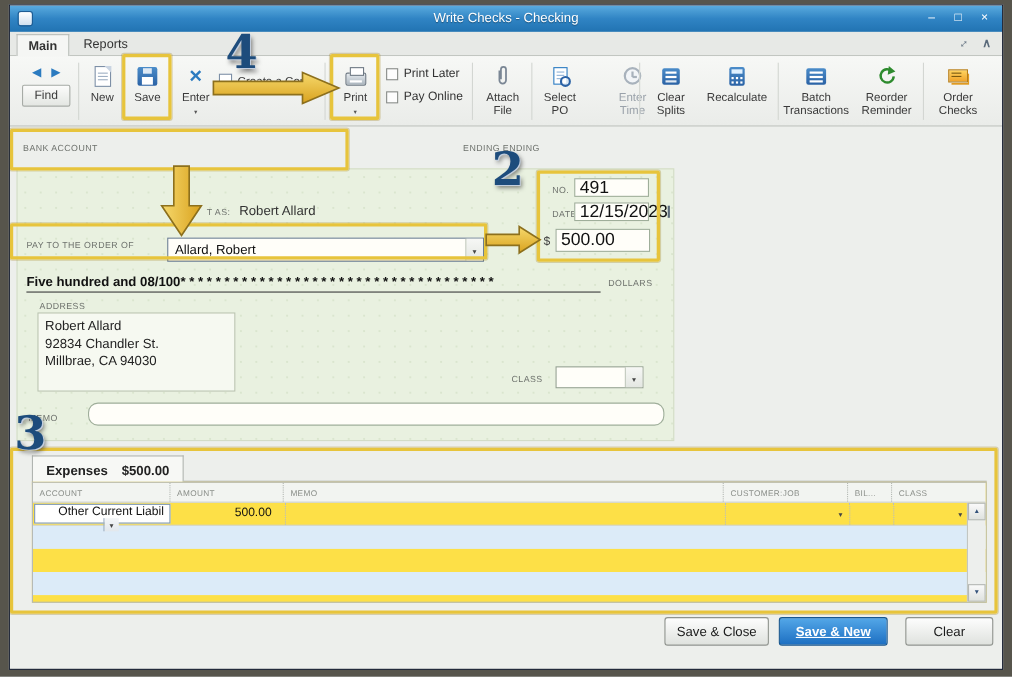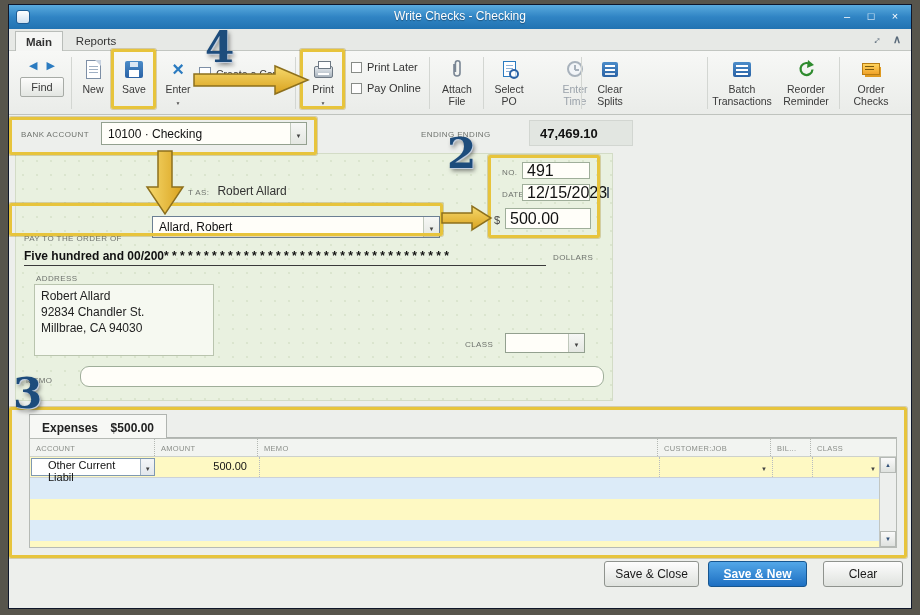--- a/index.html
+++ b/index.html
@@ -112,32 +112,32 @@
     color:#111; white-space:nowrap; overflow:hidden; height:17px; }
   .addrbox { position:absolute; background:#f6f9f1; border:1px solid #b9c4ae; font-size:12px;
     color:#222; padding:3px 6px; line-height:1.35; }
   .memofield { border-radius:9px; }
 
   
   .dtabs { position:absolute; left:20px; top:409px; width:868px; height:24px; border-bottom:1px solid #b0b4b0; }
   .dtab { position:absolute; top:0; height:24px; display:flex; align-items:center;
     justify-content:space-between; padding:13px 12px; font-size:12px; color:#222; }
   .dtab.active { background:#f7f8f5; border:1px solid #b0b4b0; border-bottom:none; font-weight:bold; }
-  .grid { position:absolute; left:20px; top:433px; width:868px; height:110px; background:#fef9c3; border:1px solid #b6bab5; }
+  .grid { position:absolute; left:20px; top:433px; width:868px; height:110px; background:#fde047; border:1px solid #b6bab5; }
   .ghead { display:flex; height:18px; background:#f2f4f1; border-bottom:1px solid #cdd1cc; }
   .gh { font-size:7.5px; color:#8a8e89; padding:5px 0 0 6px; border-left:1px dotted #b4b8b3;
     letter-spacing:.3px; overflow:hidden; white-space:nowrap; }
   .gh:first-child { border-left:none; }
   .grow { display:flex; height:21px; }
   .grow.blue { background:#dcebf8; }
   .r1 { border-bottom:1px solid #ccd2d8; }
   .gcell { font-size:11px; color:#111; position:relative; }
   .dotl { border-left:1px dotted #b8bcc0; }
   .acct-combo { margin:1px; border:1px solid #7e98b2; background:#fff; display:flex;
-    align-items:flex-start; justify-content:space-between; padding-left:16px; }
+    align-items:center; justify-content:space-between; padding-left:16px;flex-direction:column; }
   .dd2 { width:14px; height:100%; display:flex; align-items:center; justify-content:center;
     border-left:1px solid #9fb0c0; background:linear-gradient(#f4f6f8,#e2e7ec); }
   .amt { text-align:right; padding:3px 12px 0 0; }
   .endcaret { display:flex; justify-content:flex-end; align-items:center; padding-right:5px; }
   .vscroll { position:absolute; right:0; top:18px; bottom:0; width:17px; background:#edefed; border-left:1px solid #c2c6c2; }
   .vsb { position:absolute; left:0; width:16px; height:16px; background:linear-gradient(#fafafa,#dfe2df);
     border:1px solid #b5b9b5; display:flex; align-items:center; justify-content:center; }
   .vsb.up::before { content:"▲"; font-size:6px; color:#33527a; }
   .vsb.down::before { content:"▼"; font-size:6px; color:#33527a; }
 
@@ -259,20 +259,26 @@
     </div>
     <div class="tbsep" style="left:572px"></div>
 
     <div class="tbi" style="left:578px;width:46px">
       <div class="ich">
             <span class="ic ic-splits"></span>
           </div>
       <div class="tbl">Clear
 Splits</div>
     </div>
+    <div class="tbi" style="left:628px;width:66px">
+      <div class="ich">
+            <span class="ic ic-calc"></span>
+          </div>
+      <div class="tbl">Recalculate</div>
+    </div>
     <div class="tbsep" style="left:698px"></div>
 
     <div class="tbi" style="left:702px;width:62px">
       <div class="ich">
             <span class="ic ic-batch"></span>
           </div>
       <div class="tbl">Batch
 Transactions</div>
     </div>
     <div class="tbi" style="left:768px;width:58px">
@@ -291,61 +297,52 @@
       <div class="ich">
             <span class="ic ic-checks"></span>
           </div>
       <div class="tbl">Order
 Checks</div>
     </div>
   </div>
 
   <div class="bankrow">
     <span class="mlabel" style="left:12px;top:15px">BANK ACCOUNT</span>
-    <div class="combo" style="left:92px;top:7px;width:206px;height:23px">
-      <span>10100 · Checking</span>
-      <span class="dd">
-            <span class="caret"></span>
-          </span>
-    </div>
     <span class="mlabel" style="left:412px;top:15px">ENDING ENDING</span>
-    <div class="balbox" style="left:520px;top:5px;width:104px;height:26px">
-      <span>47,469.10</span>
-    </div>
   </div>
 
   <div class="check">
     <span class="clabel" style="left:486px;top:14px">NO.</span>
     <div class="cfield" style="left:506px;top:8px;width:68px;height:17px">
       <span>491</span>
     </div>
     <span class="clabel" style="left:486px;top:36px">DATE</span>
     <div class="cfield" style="left:506px;top:30px;width:68px;height:17px;justify-content:space-between">
       <span>12/15/2023</span>
       <span class="ic ic-cal"></span>
     </div>
 
     <div class="printas" style="left:172px;top:30px">
       <span class="clabel" style="position:static">T AS:</span>
       <span class="pa-val">Robert Allard</span>
     </div>
 
-    <span class="clabel" style="left:8px;top:80px">PAY TO THE ORDER OF</span>
+    <span class="clabel" style="left:8px;top:64px">PAY TO THE ORDER OF</span>
     <div class="combo" style="left:136px;top:62px;width:288px;height:22px;border-color:#6b7f93">
       <span>Allard, Robert</span>
       <span class="dd">
             <span class="caret"></span>
           </span>
     </div>
     <span class="clabel" style="left:478px;top:60px;font-size:11px;color:#444">$</span>
     <div class="cfield" style="left:489px;top:54px;width:86px;height:21px">
       <span>500.00</span>
     </div>
 
-    <div class="wordsline" style="left:8px;top:95px;width:522px">Five hundred and 00/200* * * * * * * * * * * * * * * * * * * * * * * * * * * * * * * * * * * *</div>
+    <div class="wordsline" style="left:8px;top:95px;width:522px">Five hundred and 08/100* * * * * * * * * * * * * * * * * * * * * * * * * * * * * * * * * * * *</div>
     <span class="clabel" style="left:537px;top:99px">DOLLARS</span>
 
     <span class="clabel" style="left:20px;top:120px">ADDRESS</span>
     <div class="addrbox" style="left:18px;top:130px;width:180px;height:72px">
       <div>Robert Allard</div>
       <div>92834 Chandler St.</div>
       <div>Millbrae, CA 94030</div>
     </div>
 
     <span class="clabel" style="left:449px;top:186px">CLASS</span>

